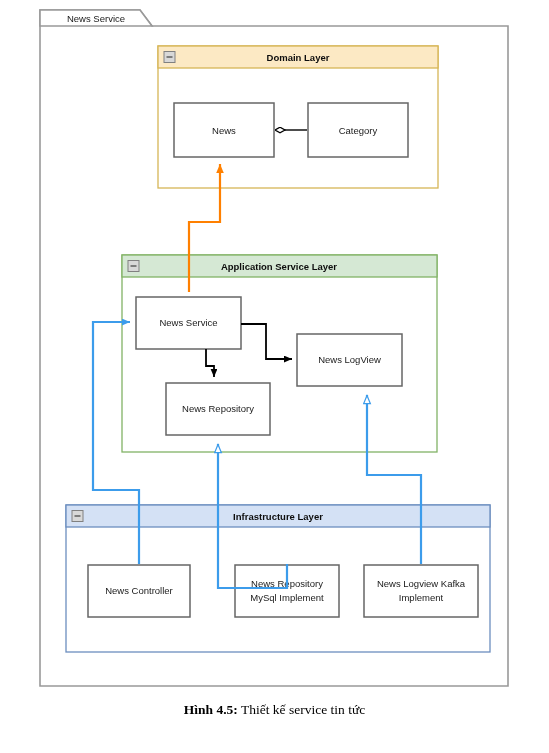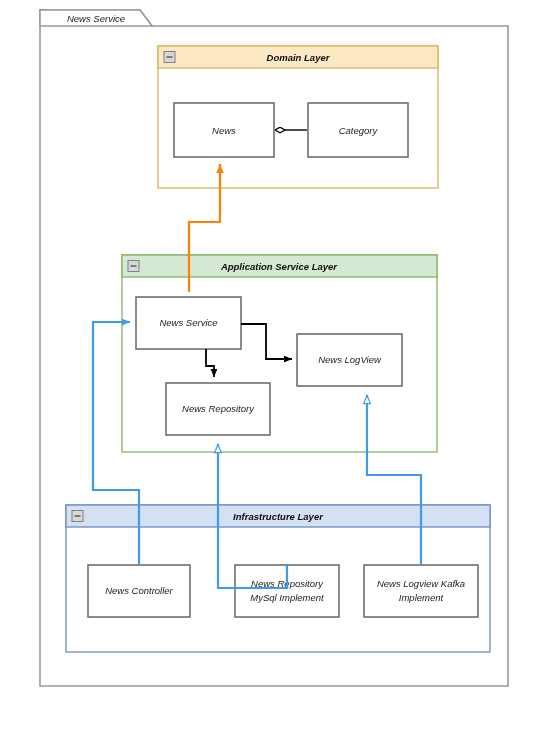--- a/index.html
+++ b/index.html
@@ -10,21 +10,21 @@
   body {
     width: 549px;
     height: 753px;
     position: relative;
     font-family: "Liberation Sans", sans-serif;
     overflow: hidden;
   }
   #canvas {
     position: absolute;
     left: 0; top: 0;
-    width: 549px; height: 556px; font-style: italic;
+    width: 549px; height: 556px;
   }
   svg.diagram {
     position: absolute;
     left: 0; top: 0;
     width: 549px;
     height: 753px;
   }
   .box-label {
     font-family: "Liberation Sans", sans-serif;
     font-size: 9.5px;
@@ -173,14 +173,17 @@
     <path d="M189,292 L189,222 L220,222 L220,164" fill="none" stroke="#ff8000" stroke-width="2.2" marker-end="url(#arrow-orange)"></path>
 
     <path d="M139,564 L139,490 L93,490 L93,322 L130,322" fill="none" stroke="#3c9ceb" stroke-width="2.2" marker-end="url(#arrow-blue)"></path>
 
     <path d="M287,564 L287,588 L218,588 L218,444" fill="none" stroke="#3c9ceb" stroke-width="2.2" marker-end="url(#tri-blue)"></path>
 
     <path d="M421,564 L421,475 L367,475 L367,395" fill="none" stroke="#3c9ceb" stroke-width="2.2" marker-end="url(#tri-blue)"></path>
 
   </svg>
 
+  <div class="caption">
+    <b>Hình 4.5:</b><span> Thiết kế service tin tức</span>
+  </div>
 
 </div>
 
 </body></html>

